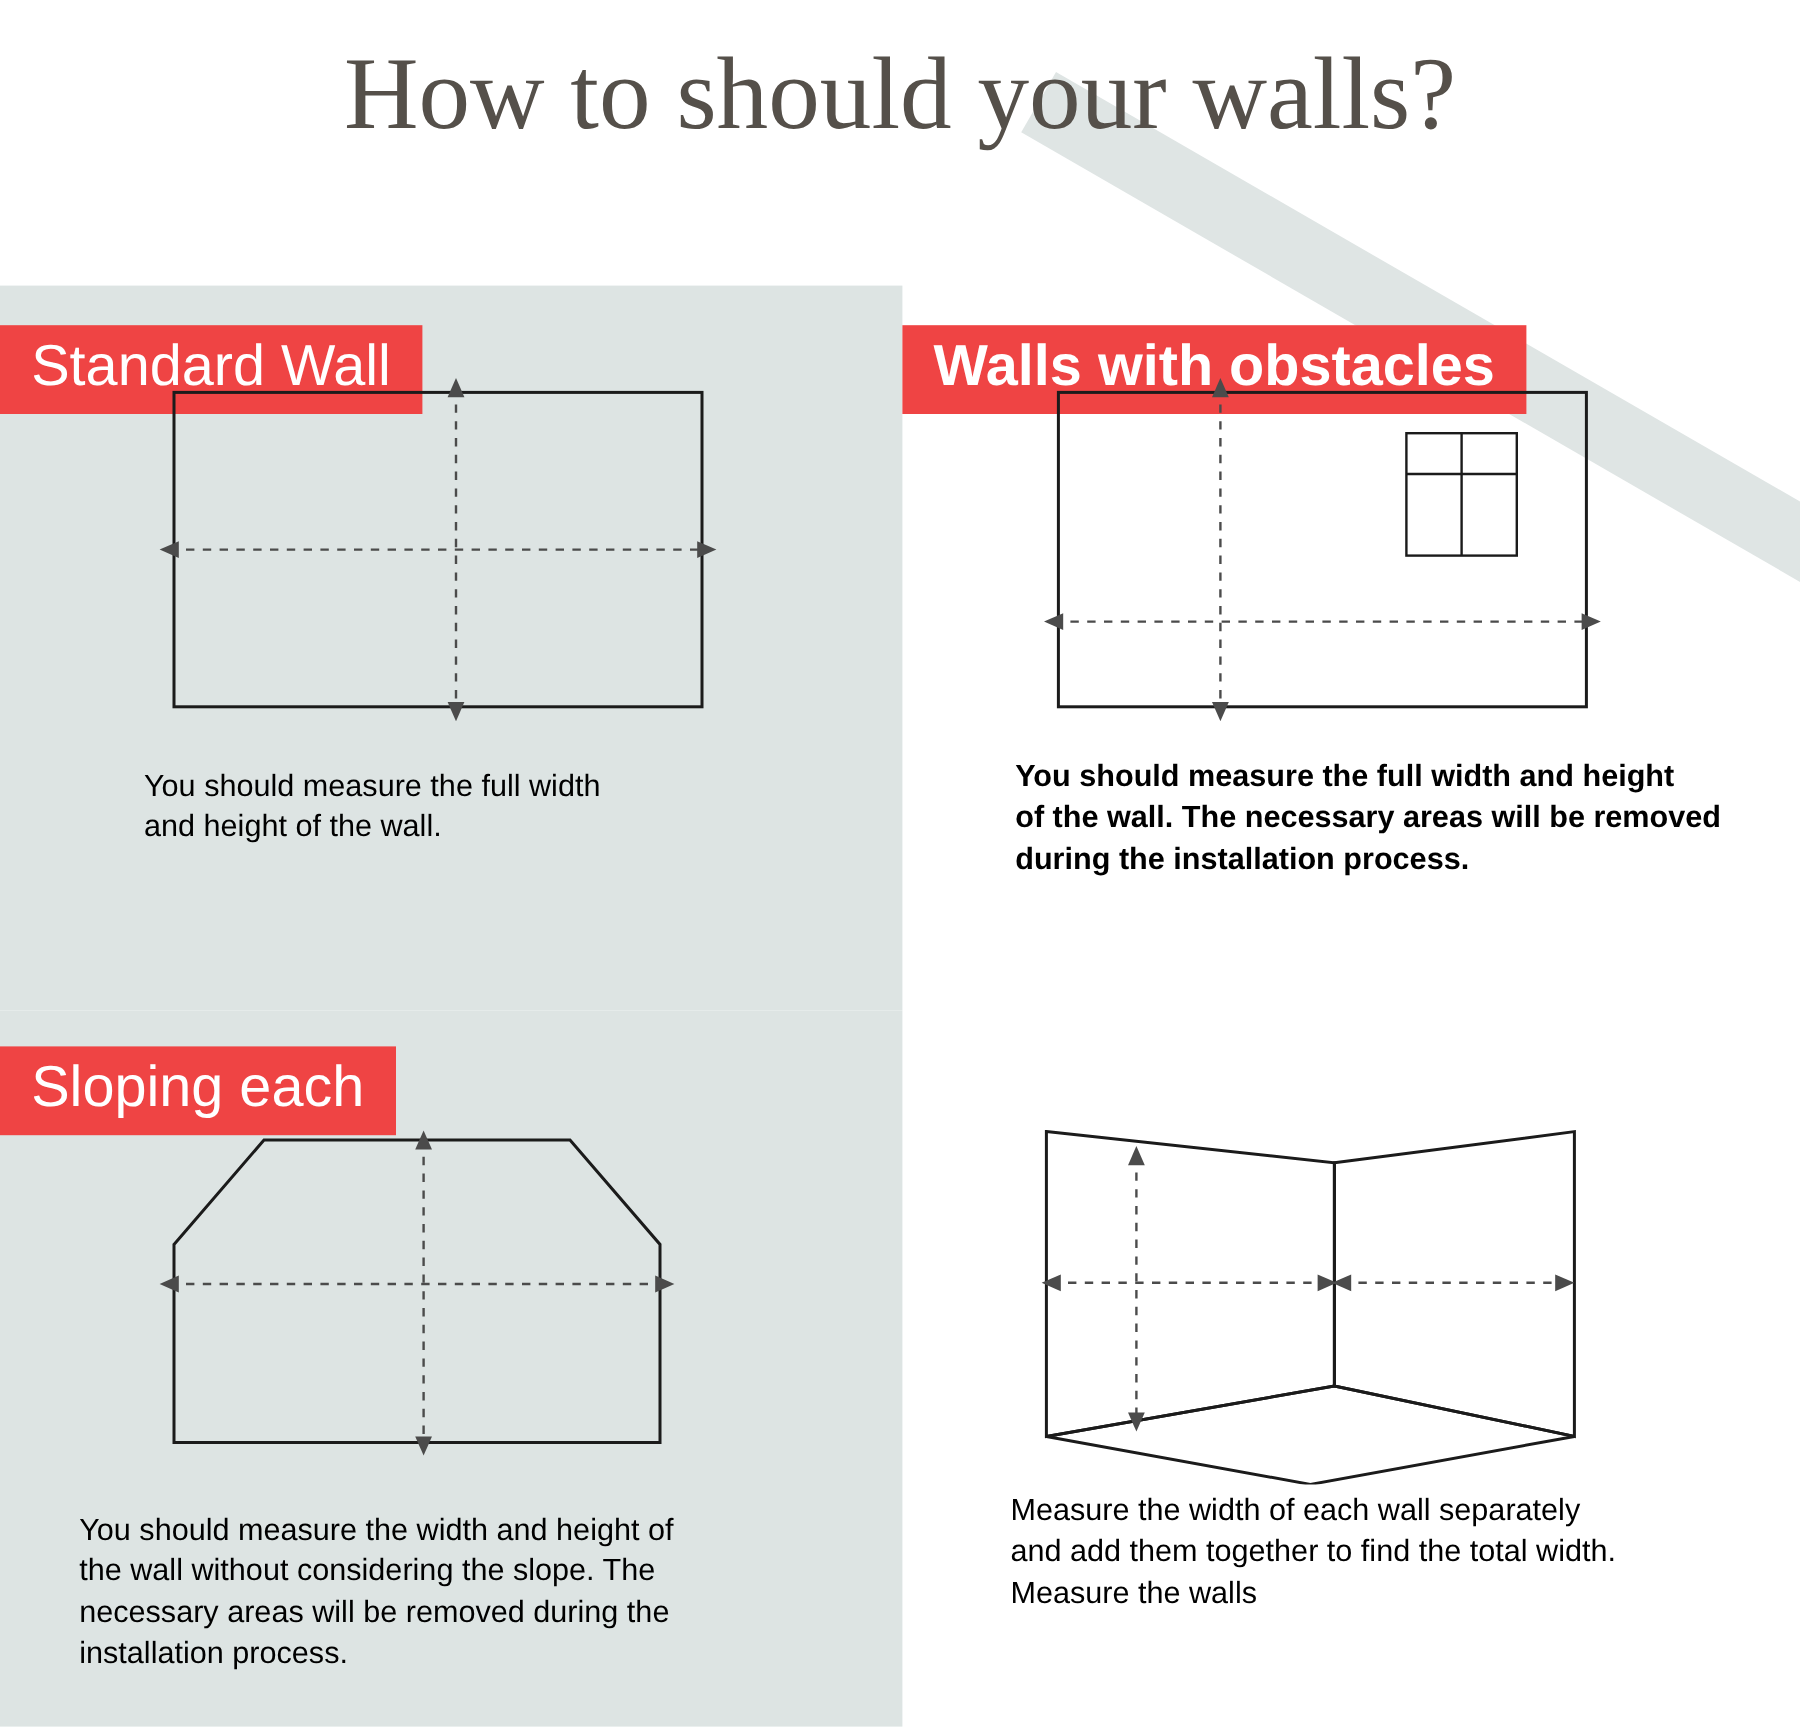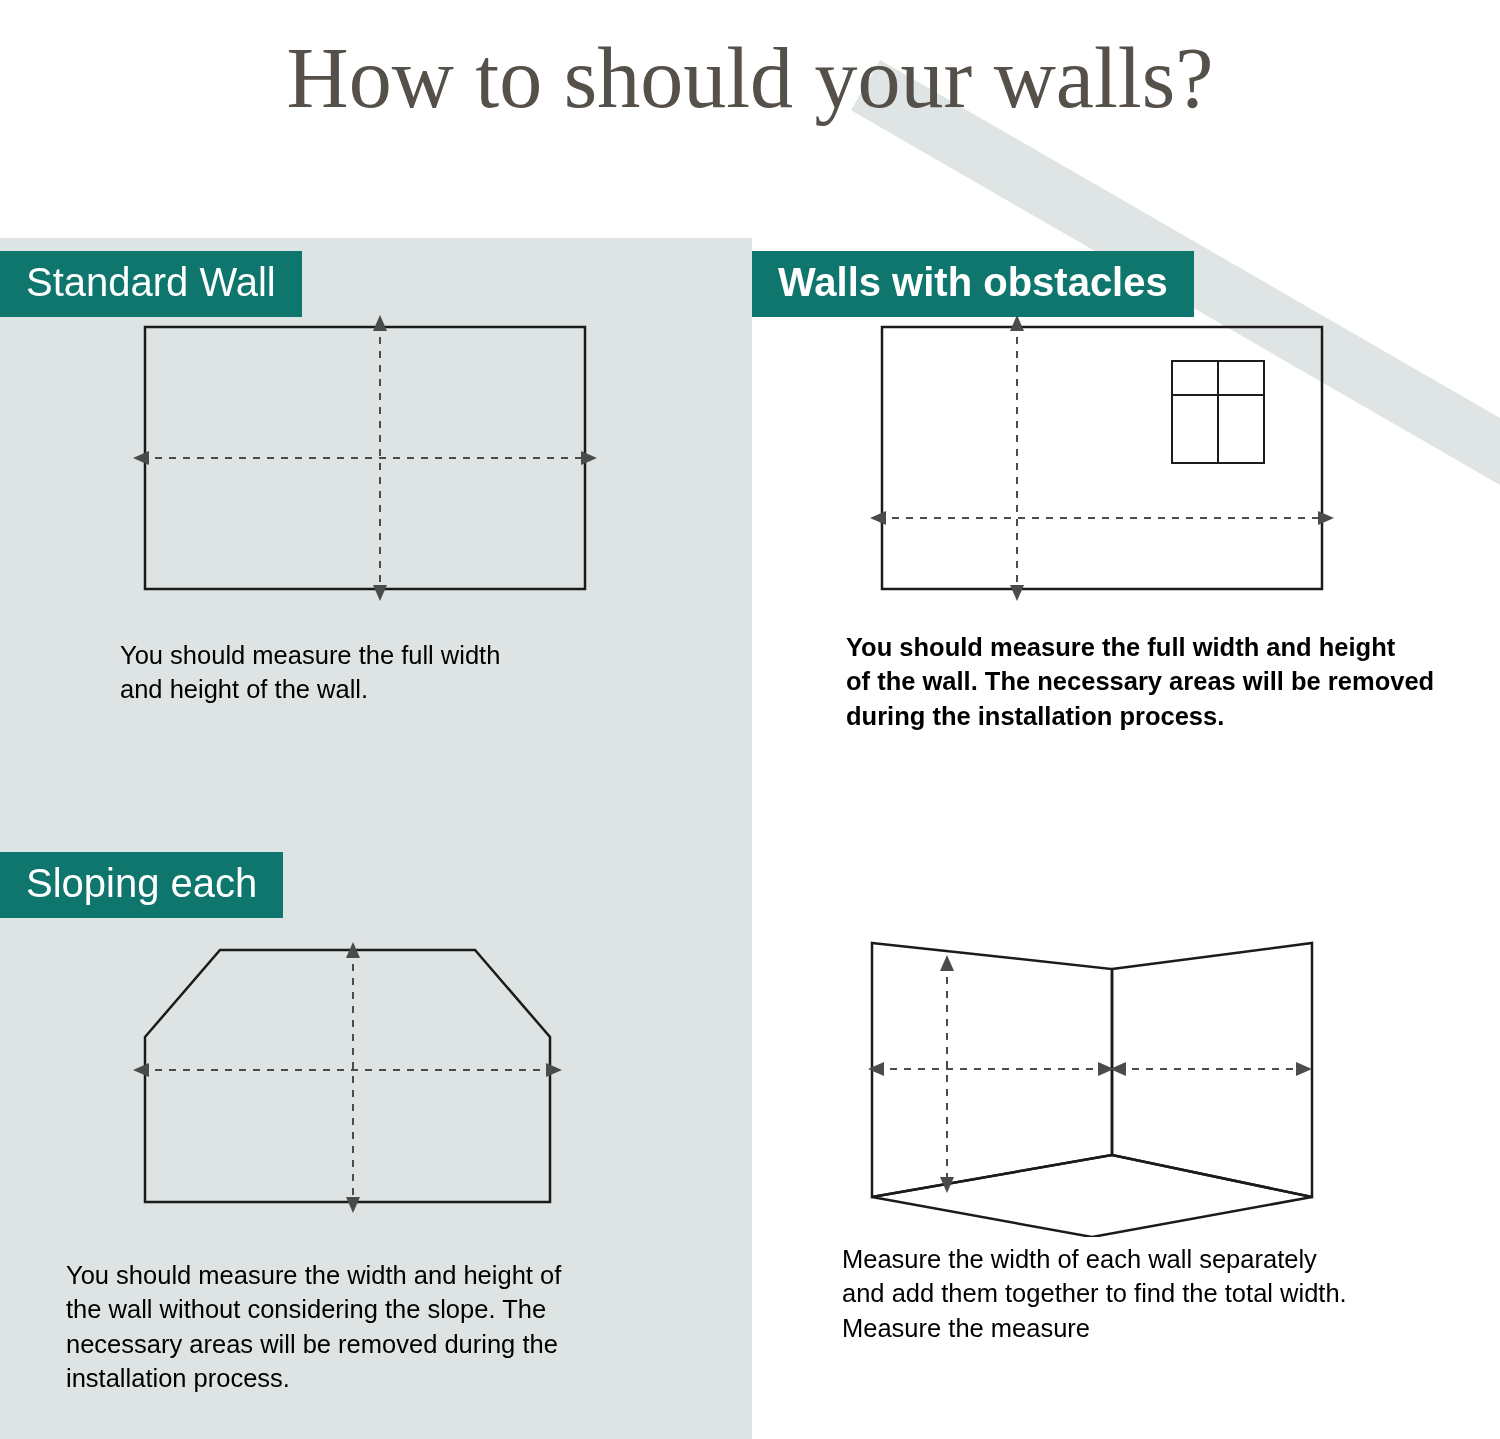--- a/index.html
+++ b/index.html
@@ -52,26 +52,27 @@
   .panel {
     position: absolute;
   }
   .panel-tl { left: 0;    top: 238px; width: 752px; height: 604px; }
   .panel-tr { left: 752px; top: 238px; width: 748px; height: 604px; font-weight: bold; }
   .panel-bl { left: 0;    top: 842px; width: 752px; height: 597px; }
   .panel-br { left: 752px; top: 842px; width: 748px; height: 597px; }
 
   .section-label {
     position: absolute;
-    background: #0f766e;
+    background: #ef4444;
     color: #ffffff;
-    font-size: 40px;
+    font-size: 48px;
     line-height: 1;
     padding: 11px 26px 15px 26px;
     white-space: nowrap;
+    margin-top: 20px;
   }
   .label-tl { left: 0;   top: 13px; }
   .label-tr { left: 0;   top: 13px; }
   .label-bl { left: 0;   top: 10px; }
   .label-br { left: 0;   top: 10px; }
 
   .figure {
     position: absolute;
   }
   .fig-tl { left: 95px;  top: 75px; }
@@ -193,14 +194,14 @@
       <polygon points="252,172 236,165 236,179" fill="#4b4b4b"></polygon>
 
       <line x1="256" y1="172" x2="442" y2="172" stroke="#4b4b4b" stroke-width="2" stroke-dasharray="7,7"></line>
       <polygon points="248,172 264,165 264,179" fill="#4b4b4b"></polygon>
       <polygon points="450,172 434,165 434,179" fill="#4b4b4b"></polygon>
     </svg>
   </div>
 
   <div class="caption cap-br">Measure the width of each wall separately
 and add them together to find the total width.
-Measure the measure</div>
+Measure the walls</div>
 </div>
 
 </body></html>

